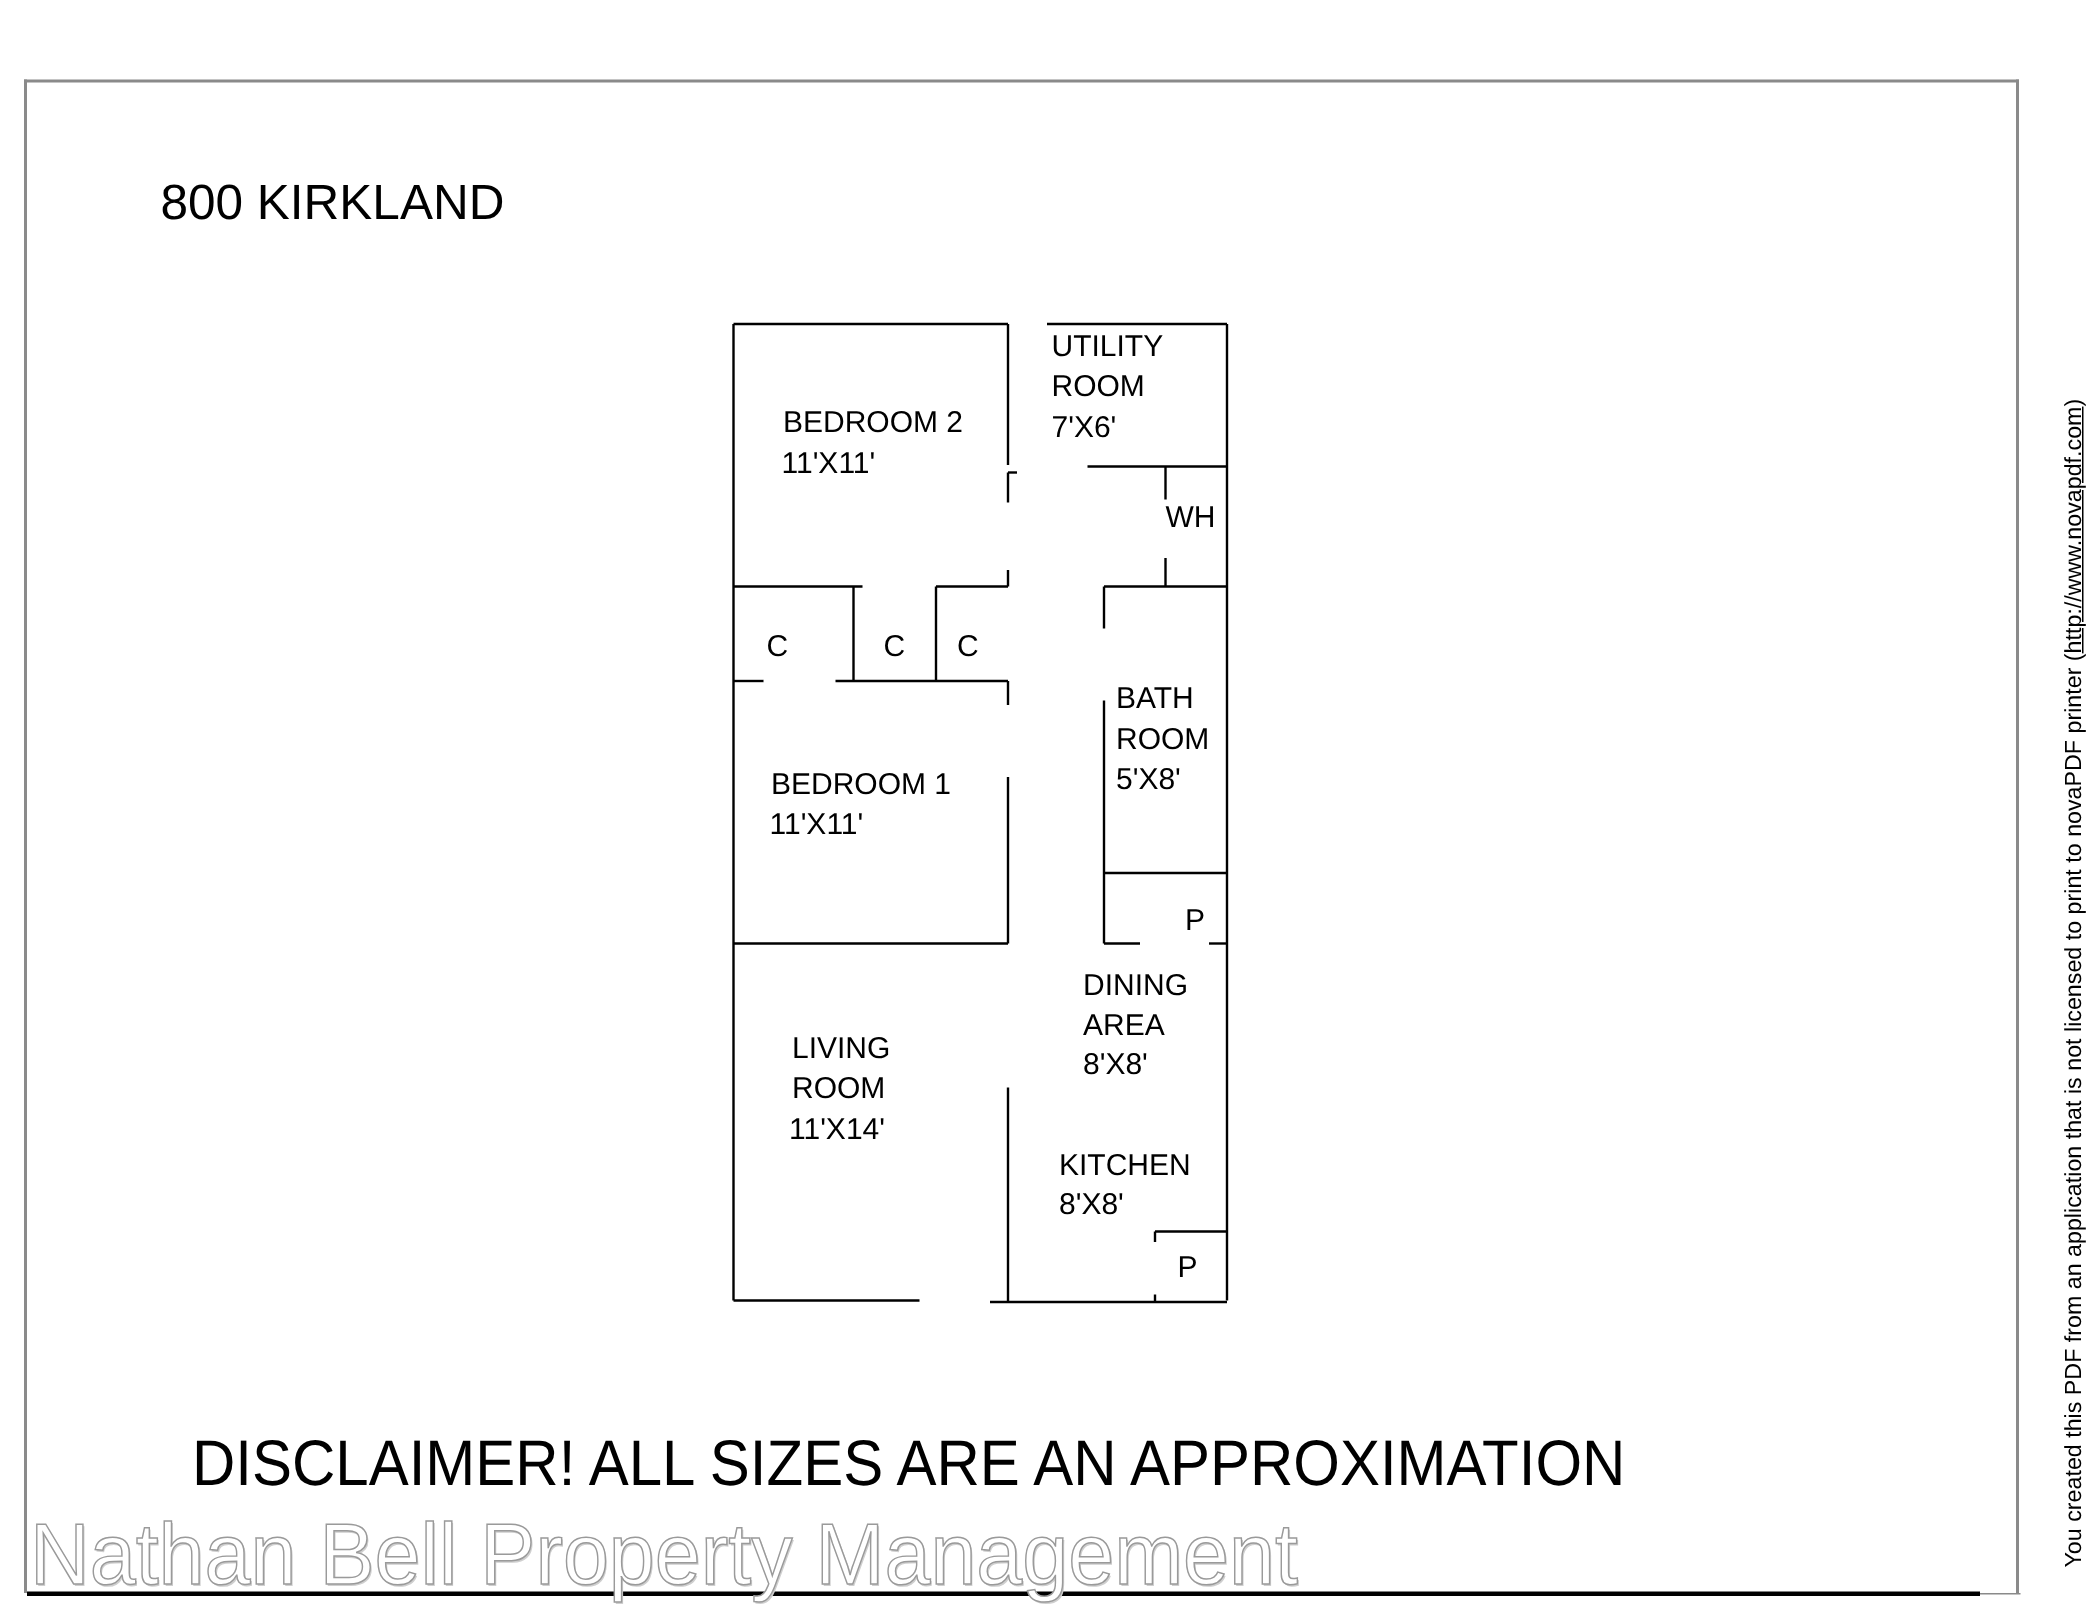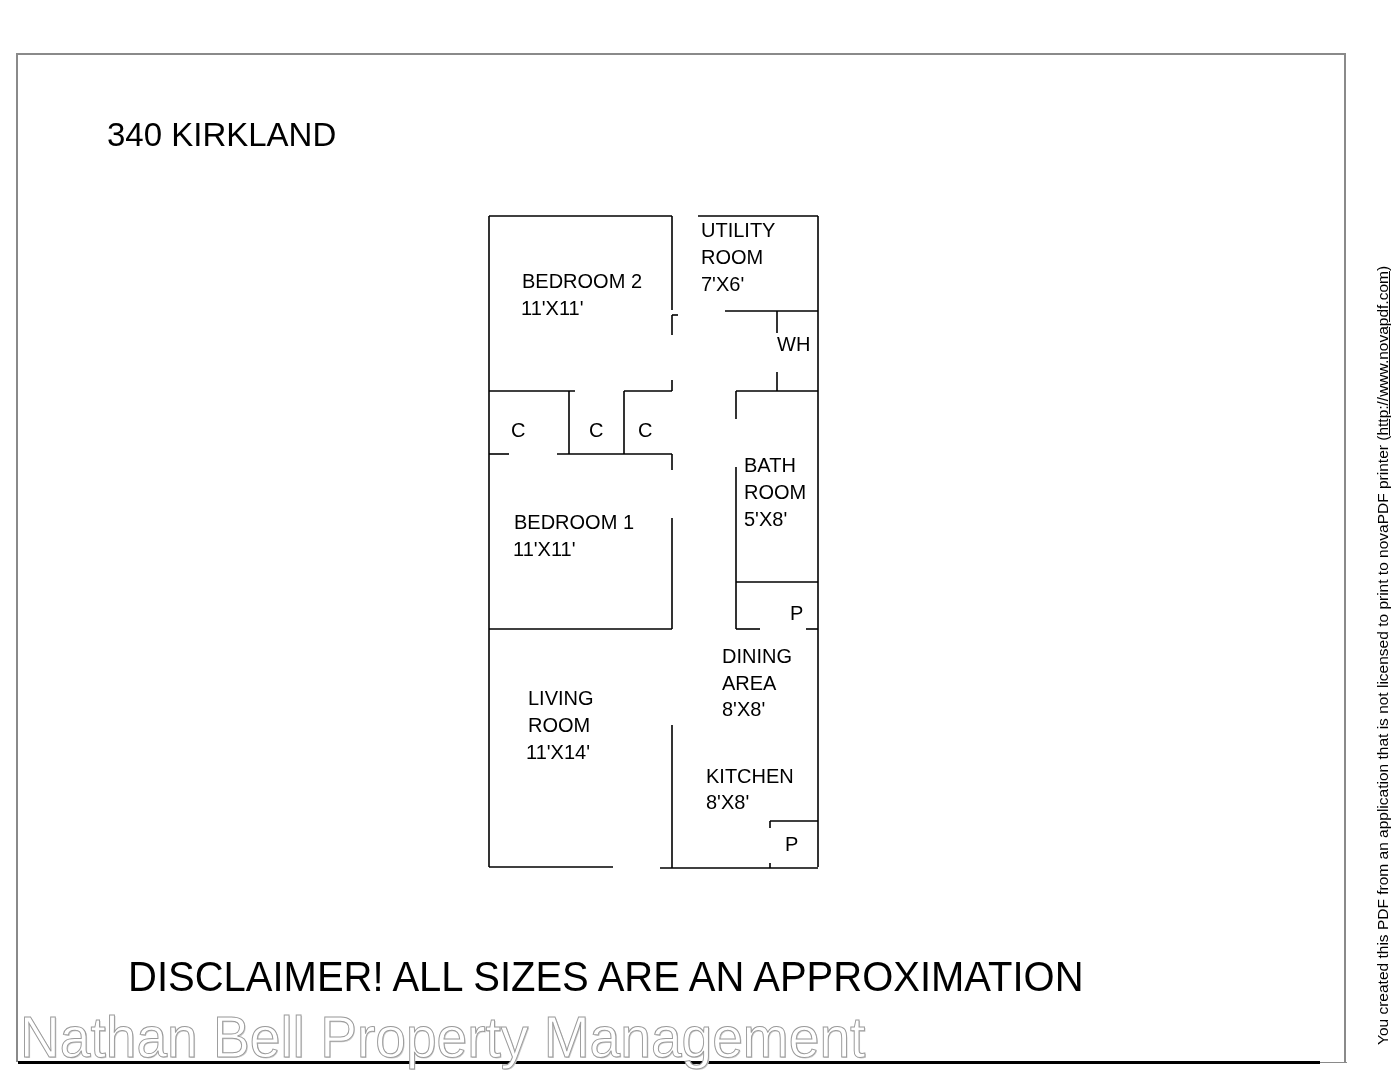--- a/index.html
+++ b/index.html
@@ -22,21 +22,21 @@
                transform: rotate(-90deg); transform-origin: left top; color: #000; }
   .side-note .link { text-decoration: underline; }
 </style>
 </head>
 <body>
 
 <div class="page-frame"></div>
 <div class="bottom-rule"></div>
 <div class="bottom-rule-tail"></div>
 
-<div class="title">340 KIRKLAND</div>
+<div class="title">800 KIRKLAND</div>
 
 <svg class="plan" width="1398" height="1080">
   <g stroke="#000" stroke-width="1.6" fill="none">
 
     <line x1="489" y1="216" x2="672" y2="216"></line>
     <line x1="698" y1="216" x2="818" y2="216"></line>
 
     <line x1="489" y1="216" x2="489" y2="867"></line>
 
     <line x1="818" y1="216" x2="818" y2="867"></line>

